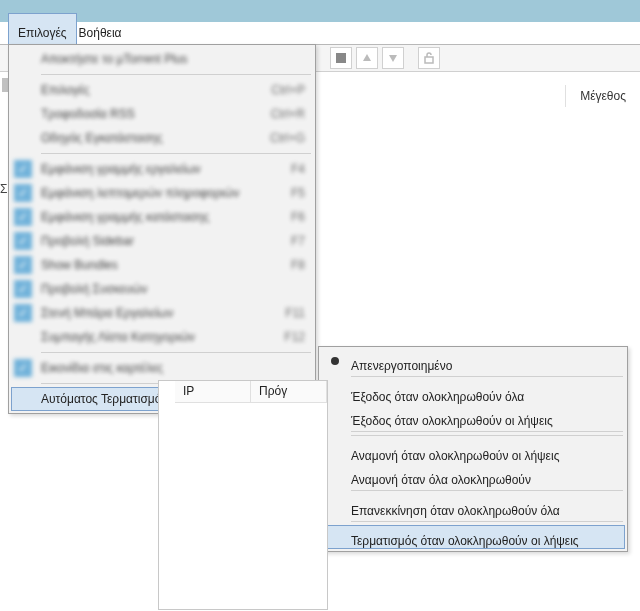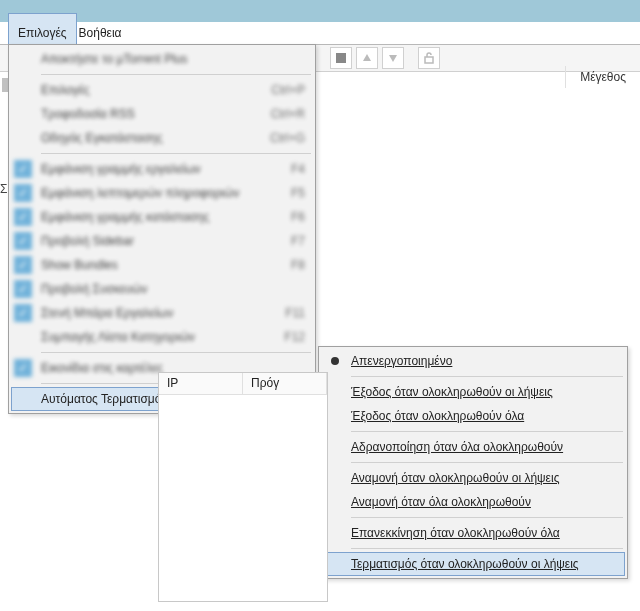--- a/index.html
+++ b/index.html
@@ -11,45 +11,45 @@
   
   .menubar { position:absolute; top:22px; left:8px; height:22px; display:flex; align-items:center; }
   .menubar .menu { padding:3px 2px; cursor:default; }
   .menubar .menu.active { background:#d6e5f3; border:1px solid #7da2ce; padding:12px 9px; }
 
   
   .toolbar { position:absolute; top:44px; left:0; right:0; height:28px; border-top:1px solid #b8b8b8; border-bottom:1px solid #d0d0d0; background:#f5f5f5; display:flex; align-items:center; padding-left:330px; gap:4px; }
   .toolbar .btn { width:22px; height:22px; border:1px solid #d0d0d0; background:#fff; display:flex; align-items:center; justify-content:center; }
 
   
-  .colhdr { position:absolute; top:64px; right:0; height:26px; display:flex; align-items:center; }
+  .colhdr { position:absolute; top:83px; right:0; height:26px; display:flex; align-items:center; }
   .colhdr .col { padding:4px 14px; border-left:1px solid #e0e0e0; color:#333; }
 
   
   .ddmenu { position:absolute; top:44px; left:8px; width:308px; background:#f2f2f2; border:1px solid #a0a0a0; box-shadow:2px 2px 4px rgba(0,0,0,.15); padding:2px; }
   .ddmenu .sep { height:1px; background:#d0d0d0; margin:3px 2px 3px 30px; }
   .ddmenu .mi { position:relative; display:flex; align-items:center; height:24px; padding:0 8px 0 30px; }
   .ddmenu .mi.blur { filter: blur(2px); opacity:.85; }
   .ddmenu .mi.hover { background:#d6e5f3; border:1px solid #7da2ce; padding:0 7px 0 29px; height:24px; }
   .ddmenu .mi .chk { position:absolute; left:3px; top:3px; width:18px; height:18px; background:#5aa7d6; display:flex; align-items:center; justify-content:center; }
   .ddmenu .mi .chk::after { content:"✓"; color:#fff; font-size:12px; }
   .ddmenu .mi .label { flex:1; }
   .ddmenu .mi .accel { color:#555; }
   .ddmenu .mi .arrow { position:absolute; right:6px; }
   .ddmenu .mi .arrow svg{ display:block; }
 
   
   .submenu { position:absolute; top:346px; left:318px; width:310px; background:#f2f2f2; border:1px solid #a0a0a0; box-shadow:2px 2px 4px rgba(0,0,0,.15); padding:2px; }
-  .submenu .mi { position:relative; display:flex; align-items:center; height:24px; padding:0 8px 0 30px;text-decoration:underline; }
+  .submenu .mi { position:relative; display:flex; align-items:flex-end; height:24px; padding:0 8px 0 30px; }
   .submenu .mi .radio { position:absolute; left:10px; top:8px; width:8px; height:8px; border-radius:50%; background:#333; }
   .submenu .sep { height:1px; background:#d0d0d0; margin:3px 2px 3px 30px; }
   .submenu .mi.hover { background:#d6e5f3; border:1px solid #7da2ce; padding:0 7px 0 29px; }
 
   
-  .lowerpanel { position:absolute; top:372px; left:158px; width:170px; height:230px; border:1px solid #c8c8c8; background:#fff; }
+  .lowerpanel { position:absolute; top:380px; left:158px; width:170px; height:230px; border:1px solid #c8c8c8; background:#fff;padding-left:16px; }
   .lowerpanel .hdr { display:flex; height:22px; border-bottom:1px solid #e0e0e0; background:#fafafa; }
   .lowerpanel .hdr .c { flex:1; padding:3px 8px; border-right:1px solid #e0e0e0; }
 
   
   .leftsliver1 { position:absolute; top:78px; left:2px; width:6px; height:14px; background:#333; opacity:.3; }
   .leftsliver2 { position:absolute; top:182px; left:0px; width:8px; height:14px; color:#444; }
 </style>
 </head>
 <body>
 
@@ -168,29 +168,26 @@
   </div>
 </div>
 
 <div class="submenu">
   <div class="mi">
     <span class="radio"></span>
     <span class="label">Απενεργοποιημένο</span>
   </div>
   <div class="sep"></div>
   <div class="mi">
+      <span class="label">Έξοδος όταν ολοκληρωθούν όλα</span>
+    </div>
+  <div class="mi">
       <span class="label">Έξοδος όταν ολοκληρωθούν οι λήψεις</span>
     </div>
-  <div class="mi">
-      <span class="label">Έξοδος όταν ολοκληρωθούν όλα</span>
-    </div>
-  <div class="sep"></div>
-  <div class="mi">
-      <span class="label">Αδρανοποίηση όταν όλα ολοκληρωθούν</span>
-    </div>
+  <div class="sep"></div>
   <div class="sep"></div>
   <div class="mi">
       <span class="label">Αναμονή όταν ολοκληρωθούν οι λήψεις</span>
     </div>
   <div class="mi">
       <span class="label">Αναμονή όταν όλα ολοκληρωθούν</span>
     </div>
   <div class="sep"></div>
   <div class="mi">
       <span class="label">Επανεκκίνηση όταν ολοκληρωθούν όλα</span>

